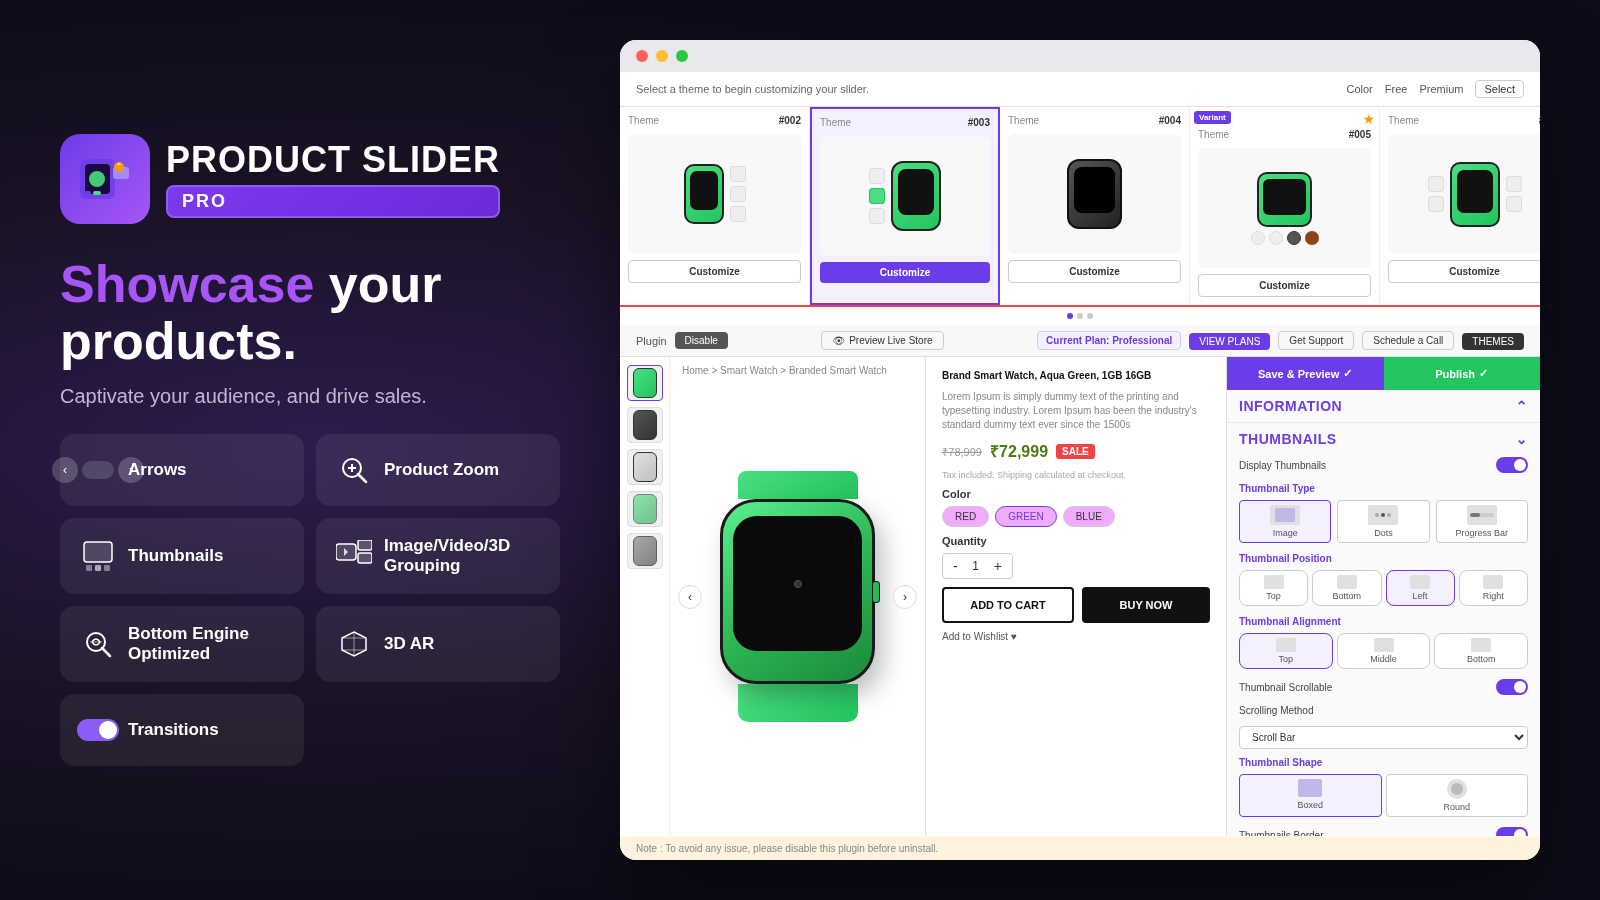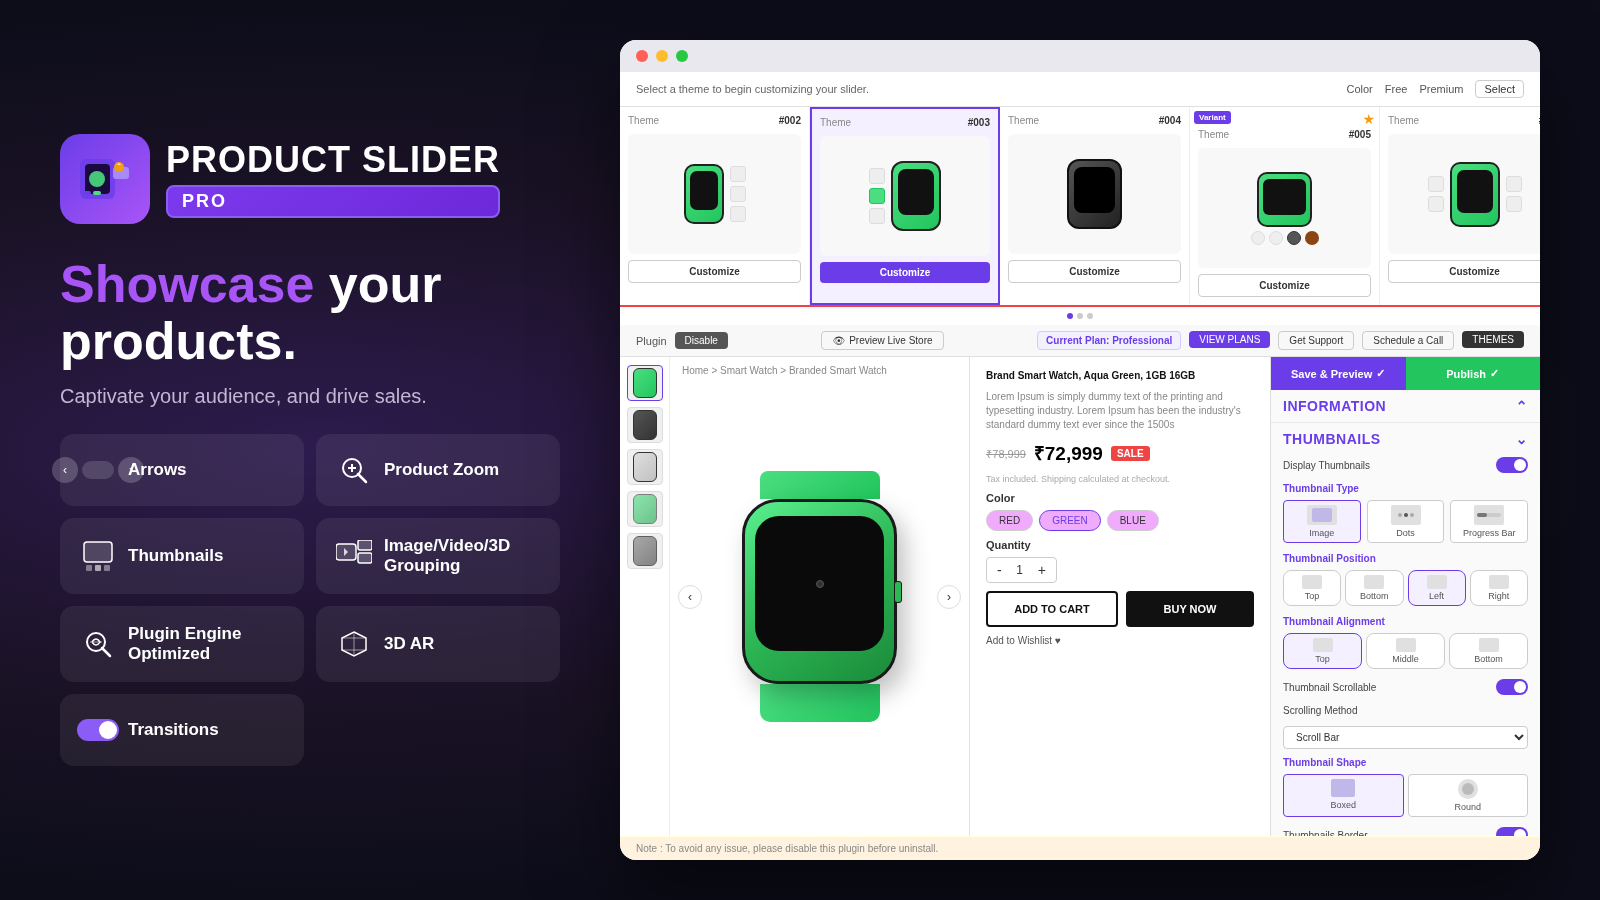--- a/index.html
+++ b/index.html
@@ -399,21 +399,21 @@
       cursor: pointer;
       display: flex;
       align-items: center;
       gap: 4px;
       color: #333;
     }
 
     .plugin-bar-right {
       display: flex;
       gap: 8px;
-      align-items: flex-start;
+      align-items: flex-end;
     }
 
     .plan-badge {
       background: #f3f0ff;
       color: #6b3de8;
       border: 1px solid #d8c8ff;
       border-radius: 4px;
       padding: 3px 8px;
       font-size: 10px;
       font-weight: 600;
@@ -588,23 +588,23 @@
       gap: 8px;
     }
 
     .original-price {
       font-size: 11px;
       color: #999;
       text-decoration: line-through;
     }
 
     .sale-price {
-      font-size: 19px;
+      font-size: 16px;
       font-weight: 700;
-      color: #000000;
+      color: #4d7c0f;
     }
 
     .sale-badge {
       background: #ef4444;
       color: white;
       font-size: 10px;
       font-weight: 700;
       padding: 2px 6px;
       border-radius: 3px;
     }
@@ -705,21 +705,21 @@
     }
 
     .wishlist-link {
       font-size: 10px;
       color: #555;
       cursor: pointer;
     }
 
     
     .settings-panel {
-      width: 270px;
+      width: 314px;
       background: #fafafa;
       border-left: 1px solid #e0e0e0;
       display: flex;
       flex-direction: column;
       overflow: hidden;
     }
 
     .settings-header {
       display: flex;
       gap: 0;
@@ -1020,21 +1020,21 @@
 
       <div class="feature-item">
         <div class="feature-icon">
           <svg width="32" height="32" viewBox="0 0 32 32">
             <circle cx="14" cy="14" r="9" stroke="white" stroke-width="2" fill="none"></circle>
             <line x1="20" y1="20" x2="28" y2="28" stroke="white" stroke-width="2.5" stroke-linecap="round"></line>
             <path d="M10 14 Q14 8 18 14 Q14 20 10 14" stroke="white" stroke-width="1.5" fill="none"></path>
             <line x1="8" y1="14" x2="20" y2="14" stroke="white" stroke-width="1" opacity="0.6"></line>
           </svg>
         </div>
-        <span class="feature-label">Plugin Engine Optimized</span>
+        <span class="feature-label">Bottom Engine Optimized</span>
       </div>
 
 
       <div class="feature-item">
         <div class="feature-icon">
           <svg width="32" height="32" viewBox="0 0 32 32">
             <polygon points="16,4 28,10 28,22 16,28 4,22 4,10" fill="none" stroke="white" stroke-width="1.5"></polygon>
             <line x1="16" y1="4" x2="16" y2="28" stroke="white" stroke-width="1" opacity="0.5"></line>
             <line x1="4" y1="10" x2="28" y2="10" stroke="white" stroke-width="1" opacity="0.5"></line>
             <line x1="4" y1="22" x2="28" y2="22" stroke="white" stroke-width="1" opacity="0.5"></line>

